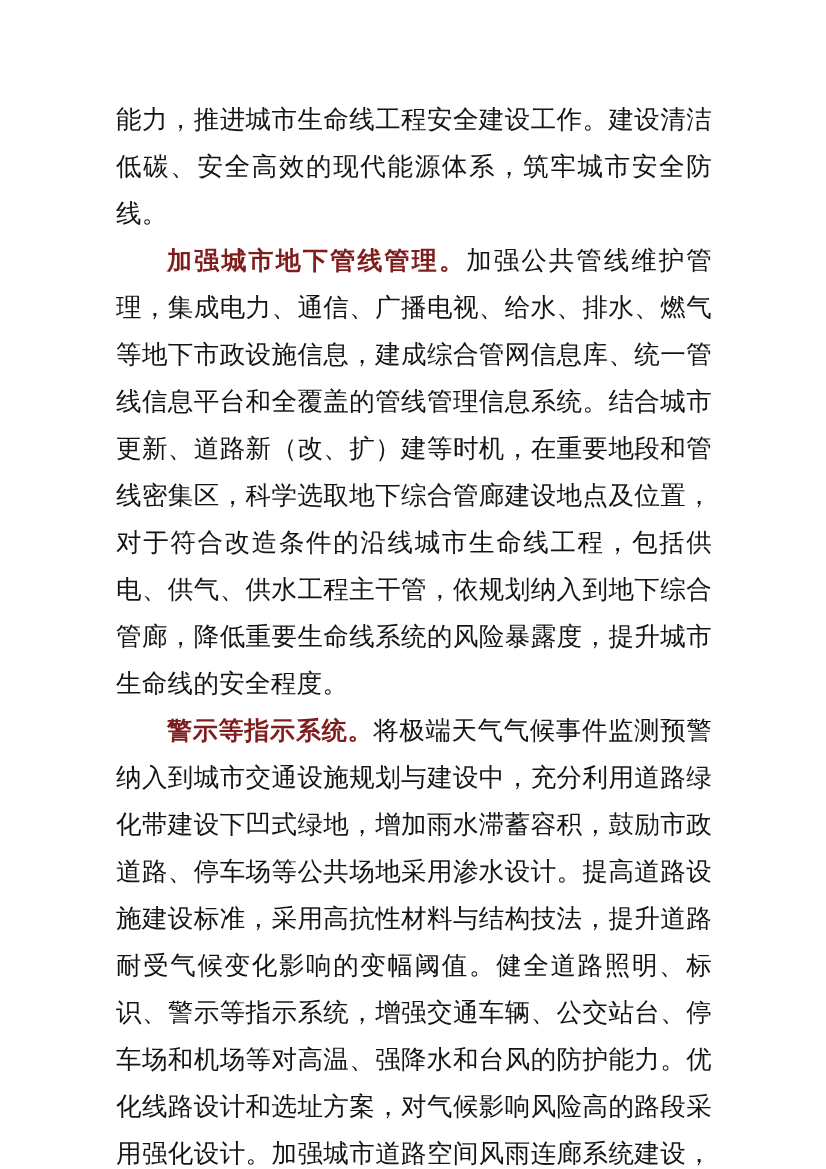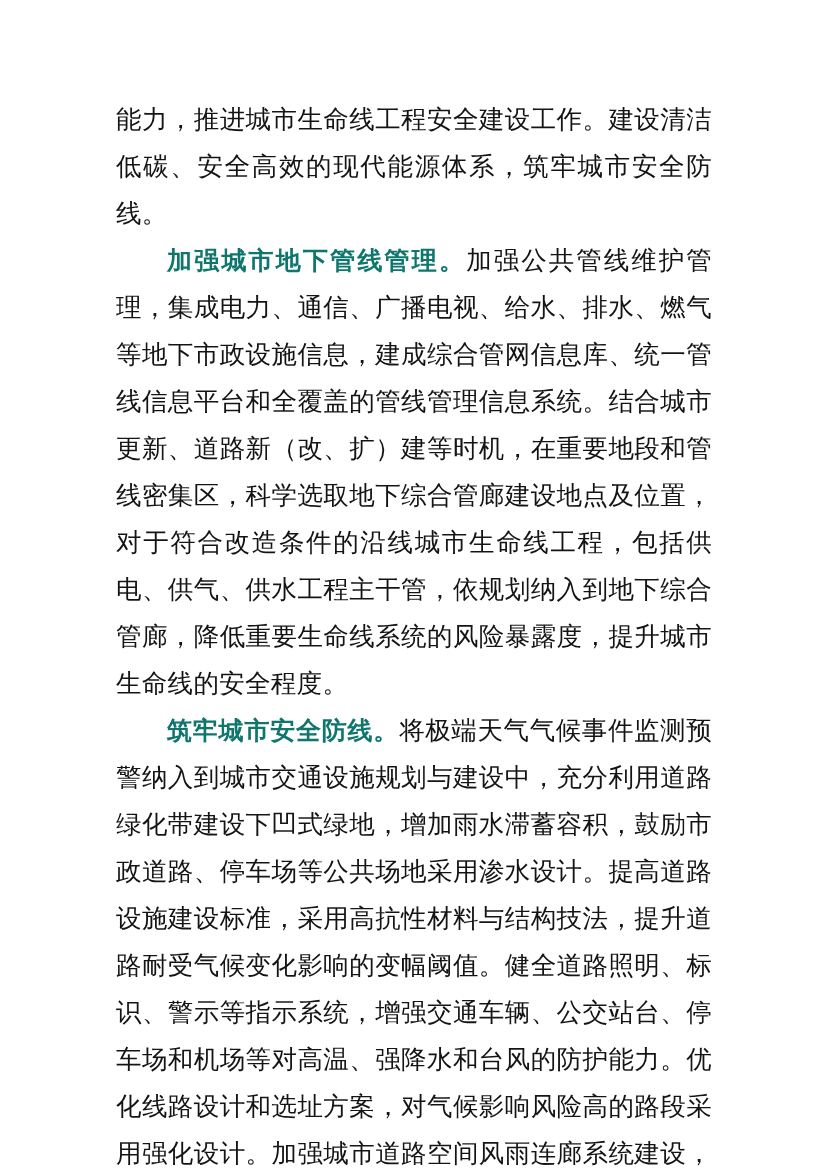--- a/index.html
+++ b/index.html
@@ -41,21 +41,21 @@
     -webkit-font-smoothing: antialiased;
   }
   .para.indent {
     text-indent: 51px;
   }
   .lead {
     font-weight: 700;
     font-family: Liberation Serif, serif;
     font-size: 25px;
     letter-spacing: 0.5px;
-    color: #0f766e;
+    color: #7f1d1d;
   }
   .pagenum {
     position: absolute;
     left: 0;
     top: 1052px;
     width: 826px;
     text-align: center;
     font-family: "DejaVu Serif", serif;
     font-size: 15px;
     color: #3a3a3a;
@@ -66,18 +66,18 @@
 <body>
 
 <div class="page">
 
   <div class="content">
 
     <p class="para"><span>能力，推进城市生命线工程安全建设工作。建设清洁低碳、安全高效的现代能源体系，筑牢城市安全防线。</span></p>
 
     <p class="para indent"><span class="lead">加强城市地下管线管理。</span><span>加强公共管线维护管理，集成电力、通信、广播电视、给水、排水、燃气等地下市政设施信息，建成综合管网信息库、统一管线信息平台和全覆盖的管线管理信息系统。结合城市更新、道路新（改、扩）建等时机，在重要地段和管线密集区，科学选取地下综合管廊建设地点及位置，对于符合改造条件的沿线城市生命线工程，包括供电、供气、供水工程主干管，依规划纳入到地下综合管廊，降低重要生命线系统的风险暴露度，提升城市生命线的安全程度。</span></p>
 
-    <p class="para indent"><span class="lead">筑牢城市安全防线。</span><span>将极端天气气候事件监测预警纳入到城市交通设施规划与建设中，充分利用道路绿化带建设下凹式绿地，增加雨水滞蓄容积，鼓励市政道路、停车场等公共场地采用渗水设计。提高道路设施建设标准，采用高抗性材料与结构技法，提升道路耐受气候变化影响的变幅阈值。健全道路照明、标识、警示等指示系统，增强交通车辆、公交站台、停车场和机场等对高温、强降水和台风的防护能力。优化线路设计和选址方案，对气候影响风险高的路段采用强化设计。加强城市道路空间风雨连廊系统建设，构筑全天候城市慢行网络。</span></p>
+    <p class="para indent"><span class="lead">警示等指示系统。</span><span>将极端天气气候事件监测预警纳入到城市交通设施规划与建设中，充分利用道路绿化带建设下凹式绿地，增加雨水滞蓄容积，鼓励市政道路、停车场等公共场地采用渗水设计。提高道路设施建设标准，采用高抗性材料与结构技法，提升道路耐受气候变化影响的变幅阈值。健全道路照明、标识、警示等指示系统，增强交通车辆、公交站台、停车场和机场等对高温、强降水和台风的防护能力。优化线路设计和选址方案，对气候影响风险高的路段采用强化设计。加强城市道路空间风雨连廊系统建设，构筑全天候城市慢行网络。</span></p>
 
   </div>
 
 
 </div>
 
 </body></html>

